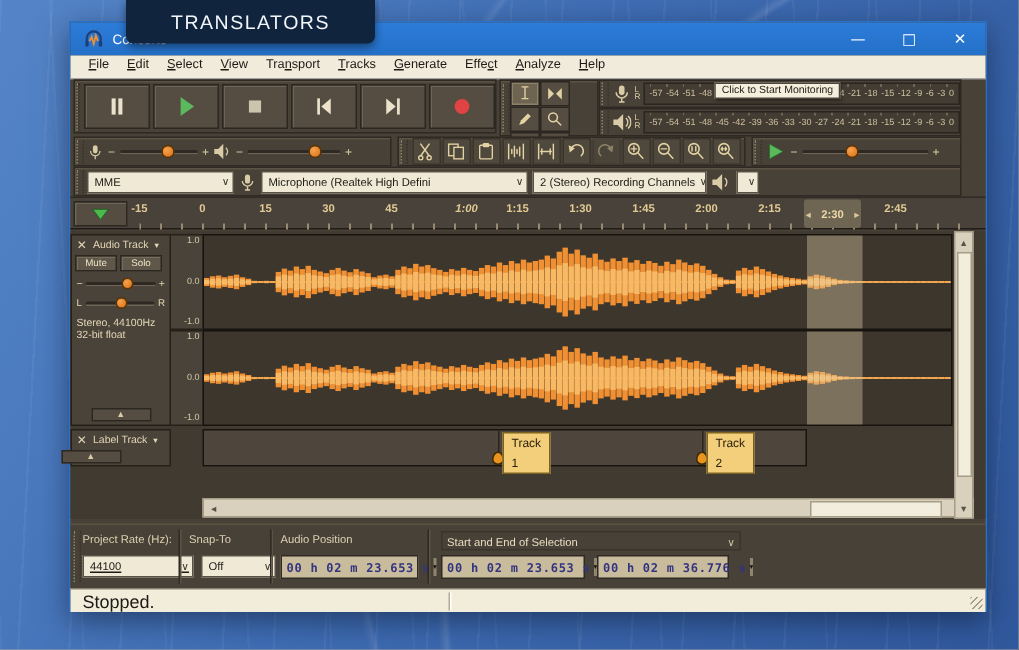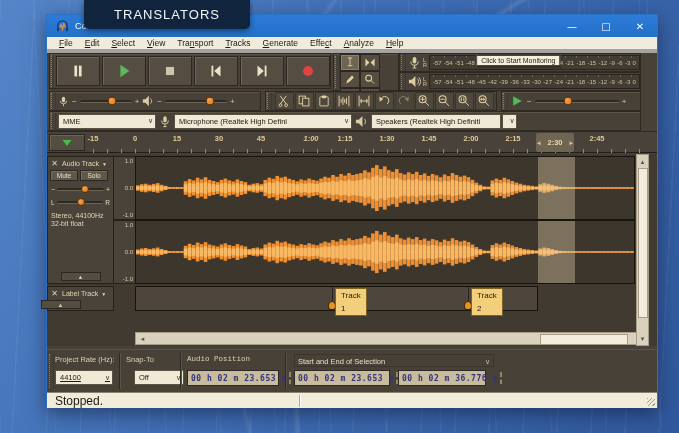--- a/index.html
+++ b/index.html
@@ -23,21 +23,21 @@
   .titlebar { position:absolute; left:0; top:0; width:100%; height:22px;
     background:linear-gradient(#2c7cd8,#2470c8); display:flex; align-items:center; color:#fff; }
   .titlebar .appicon { width:13px; height:13px; margin-left:9px; }
   .titlebar .title { font-size:9px; margin-left:6px; flex:1; }
   .winbtns { display:flex; height:100%; }
   .winbtn { width:34px; height:100%; display:flex; align-items:center; justify-content:center;
     color:#fff; font-size:10px; font-family:"DejaVu Sans",sans-serif; }
 
   
   .menubar { position:absolute; left:0; top:22px; width:100%; height:16px; background:#f1ebdc;
-    display:flex; align-items:center; padding-left:6px; border-bottom:4px solid #a3a3a3; }
+    display:flex; padding-left:6px; border-bottom:1px solid #a3a3a3; }
   .menu-item { font-size:8.5px; color:#1d1a14; padding:0 6px; }
   .menu-item u { text-decoration:underline; }
 
   
   .dock { position:absolute; left:0; top:38px; width:100%; height:78px; background:#484137; }
   .grip { width:5px; align-self:stretch; margin:1px 2px 1px 1px; border-left:1px dotted #8d young; }
   .grip { border-left:1px dotted #8d8269; border-right:1px dotted #37312a; }
   .tb { position:absolute; display:flex; align-items:center; background:#484137;
     border:1px solid #2e2922; box-shadow:inset 1px 1px 0 #5c5345; }
   .tbtn { width:44px; height:30px; margin:1px; background:#554d42; border:1px solid #2c2721;
@@ -441,27 +441,28 @@
         <span class="chev">∨</span>
       </div>
       <svg width="12" height="13" viewBox="0 0 14 14" style="margin:0 3px;">
         <rect x="5" y="1" width="4" height="7" rx="2" fill="#d9cba6"></rect>
         <path d="M3 6 a4 4 0 0 0 8 0 M7 10 v3 M5 13 h4" fill="none" stroke="#d9cba6" stroke-width="1.1"></path>
       </svg>
       <div class="combo" style="width:178px;">
         <span>Microphone (Realtek High Defini</span>
         <span class="chev">∨</span>
       </div>
+      <div class="combo" style="width:116px; margin-left:3px;">
+        <span>2 (Stereo) Recording Channels</span>
+        <span class="chev">∨</span>
+      </div>
       <svg width="13" height="13" viewBox="0 0 14 14" style="margin:0 3px;">
         <path d="M1 5 h3 l4-4 v12 l-4-4 H1 Z" fill="#d9cba6"></path>
         <path d="M10 4 a4 4 0 0 1 0 6" fill="none" stroke="#d9cba6" stroke-width="1"></path>
       </svg>
-      <div class="combo" style="width:130px;">
-        <span>Speakers (Realtek High Definiti</span>
-      </div>
       <div class="combo" style="width:15px; justify-content:center; margin-left:1px;">
         <span class="chev" style="margin:0;">∨</span>
       </div>
     </div>
   </div>
 
   <div class="timeline">
     <div class="tl-btn">
       <svg width="14" height="12" viewBox="0 0 16 12">
         <path d="M2 2 h12 L8 10 Z" fill="#4db84d" stroke="#1f5c1f" stroke-width=".7"></path>
@@ -1078,32 +1079,32 @@
     <div class="vscroll">
       <div class="scroll-arrow" style="height:13px; width:100%;">▴</div>
       <div class="vthumb"></div>
       <div class="scroll-arrow" style="position:absolute; bottom:0; height:13px; width:100%;">▾</div>
     </div>
   </div>
 
   <div class="selbar">
     <div class="grip" style="position:absolute; left:1px; top:3px; bottom:3px;"></div>
     <span class="lab" style="left:8px;">Project Rate (Hz):</span>
-    <div class="combo" style="position:absolute; left:8px; top:20px; width:58px;text-decoration:underline;">
+    <div class="combo" style="position:absolute; left:8px; top:20px; width:74px;text-decoration:underline;">
       <span>44100</span>
       <span class="chev">∨</span>
     </div>
     <div class="vdiv" style="left:72px;"></div>
     <span class="lab" style="left:79px;">Snap-To</span>
     <div class="combo" style="position:absolute; left:79px; top:20px; width:50px;margin-left:8px;">
       <span>Off</span>
       <span class="chev">∨</span>
     </div>
     <div class="vdiv" style="left:133px;"></div>
-    <span class="lab" style="left:140px;font-family:Liberation Mono, monospace;">Audio Position</span>
+    <span class="lab" style="left:140px;">Audio Position</span>
     <div class="timefield" style="left:140px; width:92px;">
       <span class="digits">00 h 02 m 23.653 s</span>
       <span class="spin">▾</span>
     </div>
     <div class="vdiv" style="left:238px;"></div>
     <div class="selcombo" style="left:247px; width:200px;">
       <span>Start and End of Selection</span>
       <span class="chev">∨</span>
     </div>
     <div class="timefield" style="left:247px; width:96px;">

